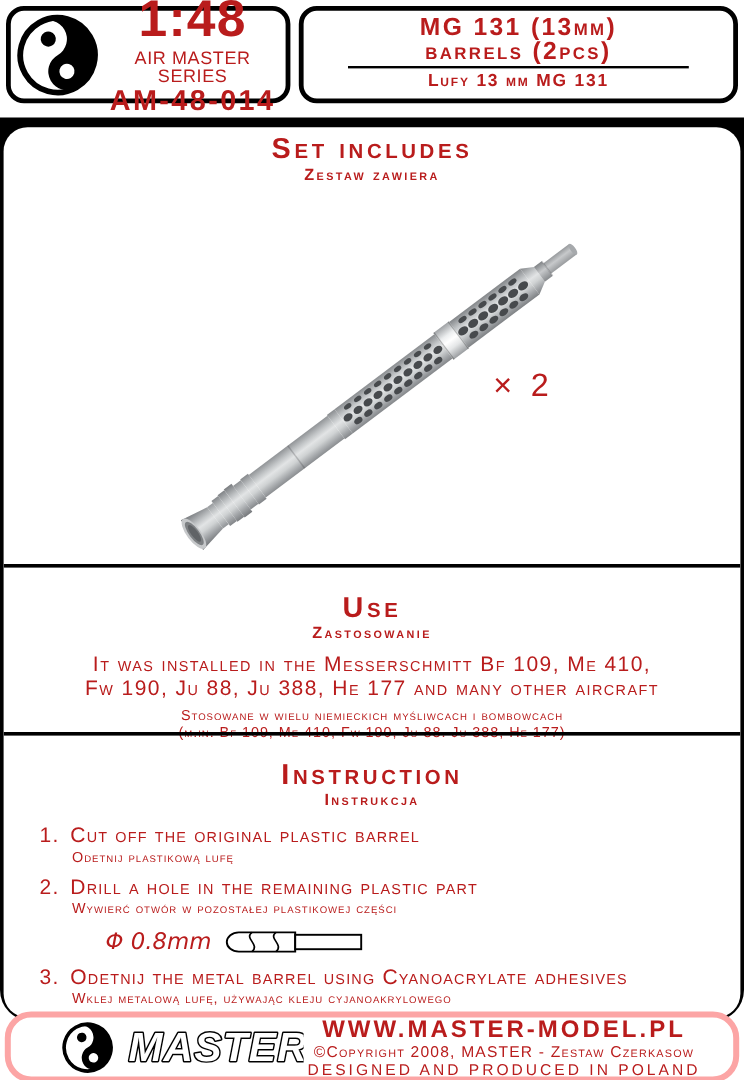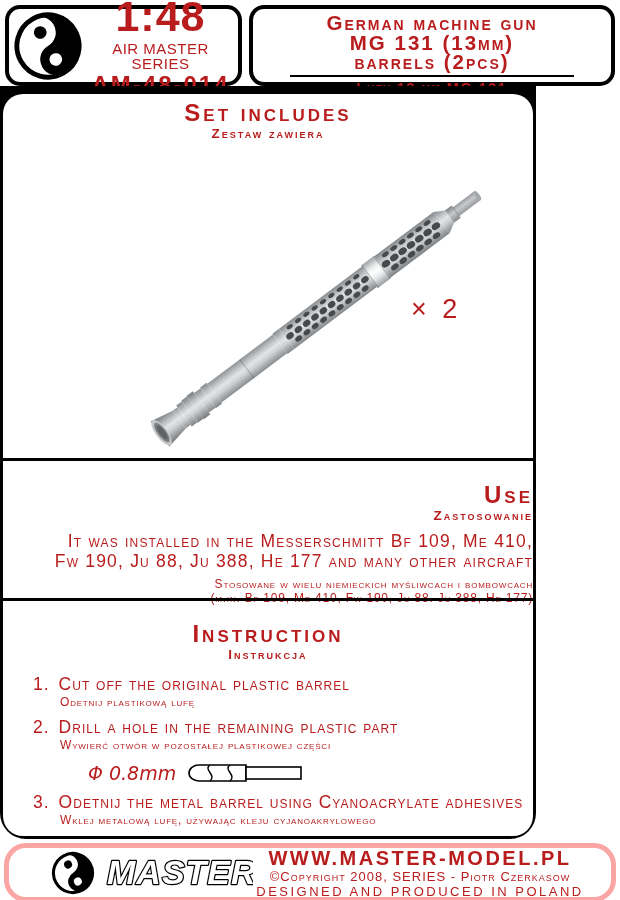--- a/index.html
+++ b/index.html
@@ -15,32 +15,32 @@
   .series{font-size:15px;letter-spacing:0.5px;margin-top:3px;}
   .code{font-size:24px;font-weight:700;letter-spacing:2px;margin-top:2px;}
 
   
   .hdr-right{left:249px;top:5px;width:366px;height:81px;text-align:center;padding-top:4px;}
   .t1{font-size:20.5px;font-weight:700;letter-spacing:2px;line-height:19.5px;}
   .hr-div{width:284px;height:2px;background:#000;margin:3px auto 3px;}
   .t4{font-size:14.5px;font-weight:700;letter-spacing:1.5px;}
 
   
-  .main-outer{position:absolute;left:0;top:86px;width:536px;height:753px;background:#000;
+  .main-outer{position:absolute;left:0;top:98px;width:620px;height:753px;background:#000;
               border-radius:0 0 26px 26px;padding:8px 3px 3px;box-sizing:border-box;}
   .main-inner{width:100%;height:100%;background:#fff;border-radius:20px;overflow:hidden;
               display:flex;flex-direction:column;box-sizing:border-box;}
   section{box-sizing:border-box;}
   .sec-title{font-size:24px;font-weight:700;letter-spacing:3px;line-height:27px;}
   .sec-sub{font-size:13.5px;font-weight:700;letter-spacing:2px;line-height:15px;}
   .sec-set{height:397px;position:relative;text-align:center;padding-top:5px;}
   .barrel-wrap{position:absolute;left:25px;top:52px;width:570px;height:344px;}
   .x2{position:absolute;left:408px;top:200px;width:80px;font-size:27px;letter-spacing:4px;text-align:left;}
 
-  .sec-use{height:140px;border-top:3px solid #000;text-align:right;padding-top:20px;}
+  .sec-use{height:140px;border-top:3px solid #000;text-align:center;padding-top:20px;}
   .use-body{font-size:17.5px;letter-spacing:1.2px;line-height:20px;margin-top:8px;}
   .use-pl{font-size:12px;letter-spacing:0.8px;line-height:13.5px;margin-top:7px;}
 
   .sec-instr{flex:1;border-top:3px solid #000;text-align:center;padding-top:19px;}
   .steps{ text-align:left;margin:13px 0 0 30px;}
   .step-en{font-size:17.5px;letter-spacing:1px;line-height:19px;white-space:nowrap;}
   .step-num{margin-right:9px;}
   .step-pl{font-size:12px;letter-spacing:0.8px;line-height:13px;margin:2px 0 9px 27px;}
   .drill-row{display:flex;align-items:center;margin:4px 0 8px 55px;height:24px;}
   .phi{font-variant:normal;font-style:italic;font-size:19px;font-family:"DejaVu Sans",sans-serif;margin-right:10px;}
@@ -70,21 +70,20 @@
       </g>
     </svg>
     <div class="txt">
       <div class="scale">1:48</div>
       <div class="series">AIR MASTER SERIES</div>
       <div class="code">AM-48-014</div>
     </div>
   </div>
 
   <div class="box hdr-right">
-    <div class="t1">German machine gun</div>
     <div class="t1">MG 131 (13mm)</div>
     <div class="t1">barrels (2pcs)</div>
     <div class="hr-div"></div>
     <div class="t4">Lufy 13 mm MG 131</div>
   </div>
 
   <div class="main-outer">
     <div class="main-inner">
 
       <section class="sec-set">
@@ -259,18 +258,18 @@
         <path d="M36 4 A32 32 0 0 1 36 68 A16 16 0 0 1 36 36 A16 16 0 0 0 36 4 Z" fill="#000"></path>
         <circle cx="36" cy="20" r="6.5" fill="#000"></circle>
         <circle cx="36" cy="52" r="6.5" fill="#fff"></circle>
       </g>
     </svg>
     <svg class="brand-svg" width="150" height="42" viewBox="0 0 150 42">
       <text x="4" y="32" font-family="Liberation Sans, sans-serif" font-size="34" font-weight="bold" font-style="italic" letter-spacing="1" fill="#fff" stroke="#000" stroke-width="2.4" paint-order="stroke" stroke-linejoin="round">MASTER</text>
     </svg>
     <div class="f-right">
       <div class="web">WWW.MASTER-MODEL.PL</div>
-      <div class="copy">©Copyright 2008, SERIES - Piotr Czerkasow</div>
+      <div class="copy">©Copyright 2008, MASTER - Zestaw Czerkasow</div>
       <div class="made">DESIGNED AND PRODUCED IN POLAND</div>
     </div>
   </div>
 
 </div>
 
 </body></html>

